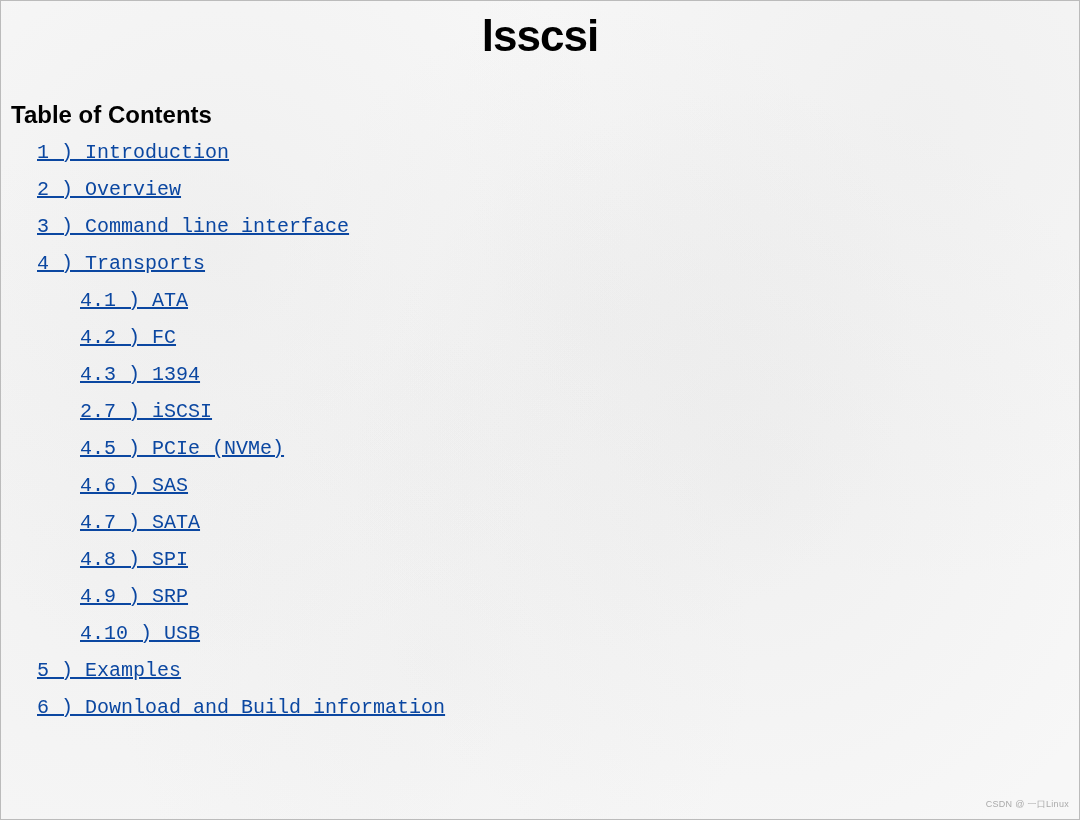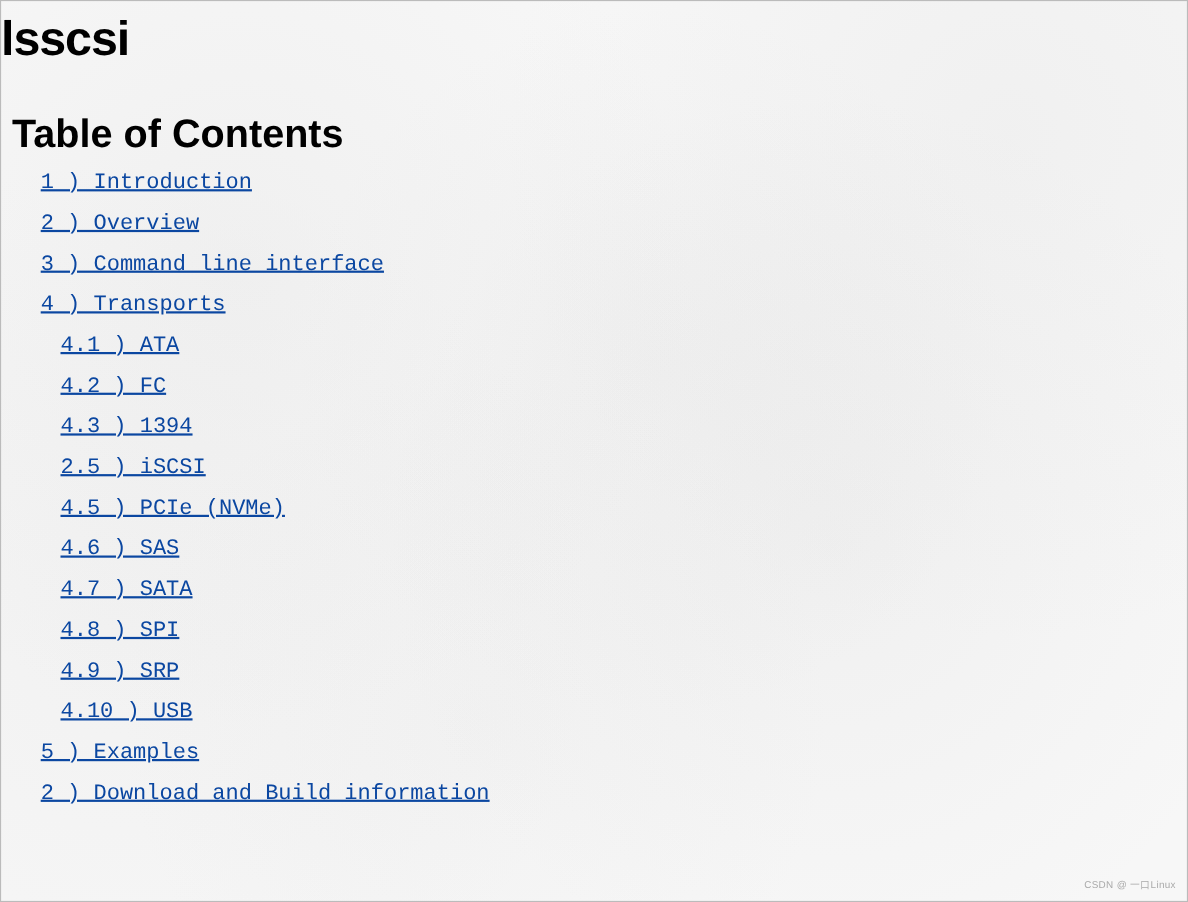--- a/index.html
+++ b/index.html
@@ -17,29 +17,30 @@
         radial-gradient(circle at 70% 60%, rgba(190,190,190,0.12) 0%, transparent 45%),
         radial-gradient(circle at 40% 80%, rgba(200,200,200,0.1) 0%, transparent 35%),
         radial-gradient(circle at 85% 15%, rgba(195,195,195,0.13) 0%, transparent 40%),
         radial-gradient(circle at 10% 70%, rgba(200,200,200,0.11) 0%, transparent 38%),
         radial-gradient(circle at 55% 40%, rgba(195,195,195,0.1) 0%, transparent 42%);
       border: 1px solid #bbb;
       position: relative;
       overflow: hidden;
     }
     .page-title {
+      text-align: center;
       font-size: 44px;
       font-weight: bold;
       color: #000;
       padding-top: 10px;
       padding-bottom: 40px;
       letter-spacing: -1px;
     }
     .toc-heading {
-      font-size: 36px;
+      font-size: 24px;
       font-weight: bold;
       color: #000;
       padding-left: 10px;
       padding-bottom: 12px;
     }
     .toc-list {
       list-style: none;
       padding-left: 36px;
       font-family: Liberation Mono, monospace;
     }
@@ -52,20 +53,21 @@
       font-size: 20px;
       cursor: pointer;
     }
     .toc-sublist {
       list-style: none;
       padding-left: 18px;
       margin-top: 14px;
     }
     .toc-subitem {
       margin-bottom: 14px;
+      margin-left: 25px;
     }
     .watermark {
       position: absolute;
       bottom: 8px;
       right: 10px;
       font-size: 9px;
       color: #aaa;
       letter-spacing: 0.3px;
       text-align: right;
     }
@@ -93,21 +95,21 @@
       <li class="toc-subitem">
         <a class="toc-link">4.1 )  ATA</a>
       </li>
       <li class="toc-subitem">
         <a class="toc-link">4.2 )  FC</a>
       </li>
       <li class="toc-subitem">
         <a class="toc-link">4.3 )  1394</a>
       </li>
       <li class="toc-subitem">
-        <a class="toc-link">2.5 )  iSCSI</a>
+        <a class="toc-link">2.7 )  iSCSI</a>
       </li>
       <li class="toc-subitem">
         <a class="toc-link">4.5 )  PCIe (NVMe)</a>
       </li>
       <li class="toc-subitem">
         <a class="toc-link">4.6 )  SAS</a>
       </li>
       <li class="toc-subitem">
         <a class="toc-link">4.7 )  SATA</a>
       </li>
@@ -119,17 +121,17 @@
       </li>
       <li class="toc-subitem">
         <a class="toc-link">4.10 )  USB</a>
       </li>
     </ul>
   </li>
   <li class="toc-item">
     <a class="toc-link">5 )  Examples</a>
   </li>
   <li class="toc-item">
-    <a class="toc-link">2 )  Download and Build information</a>
+    <a class="toc-link">6 )  Download and Build information</a>
   </li>
 </ul>
 
 <div class="watermark">CSDN @ 一口Linux</div>
 
 </body></html>

